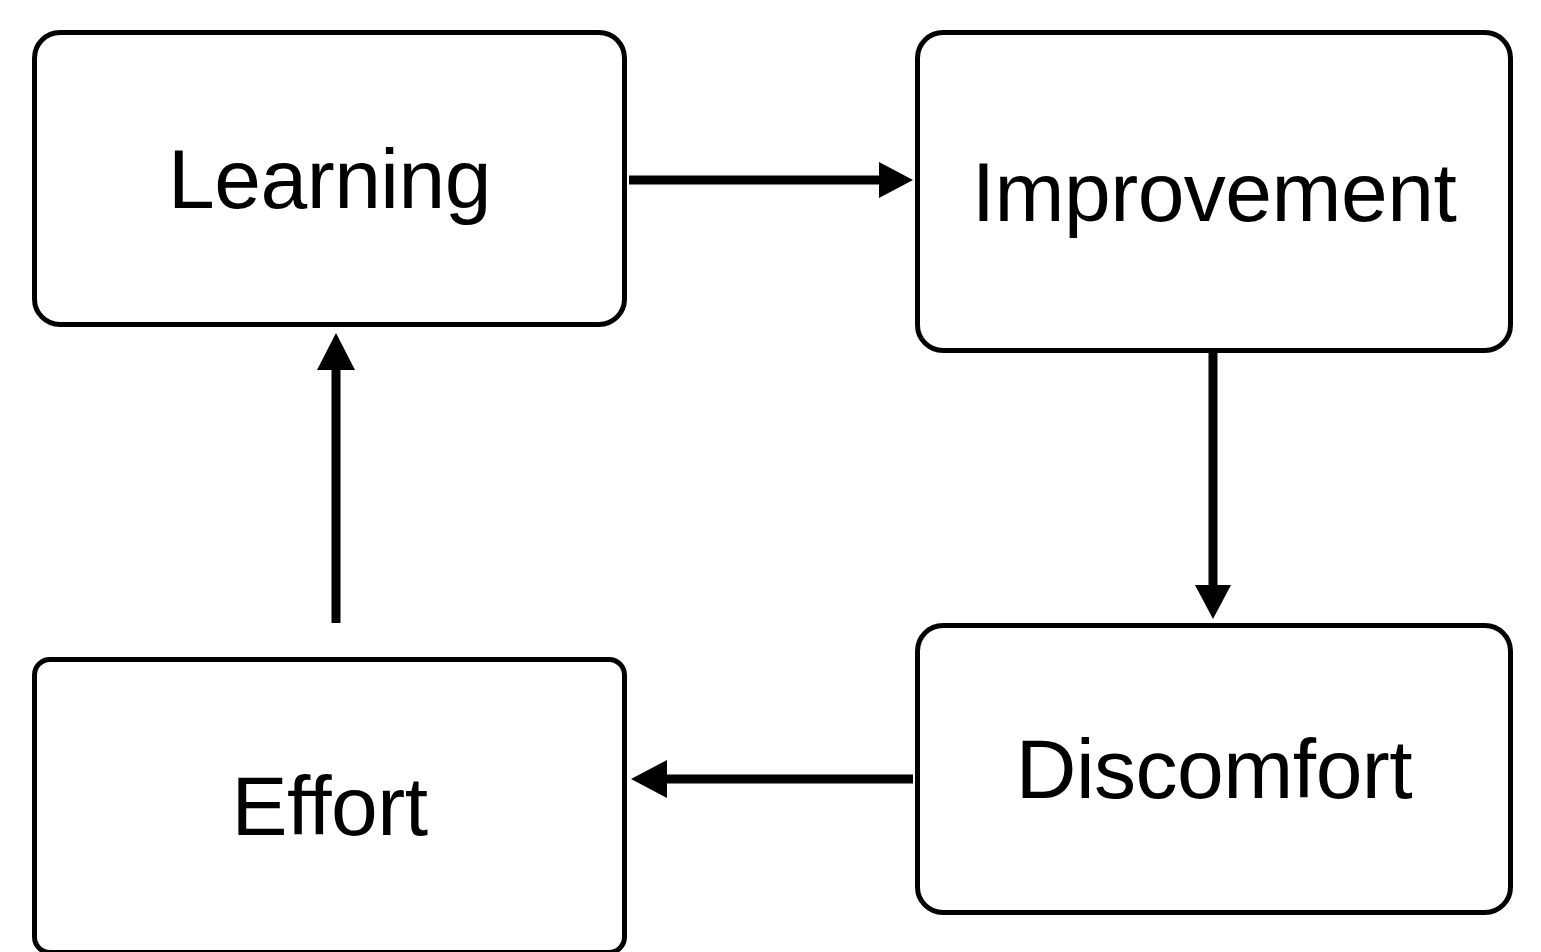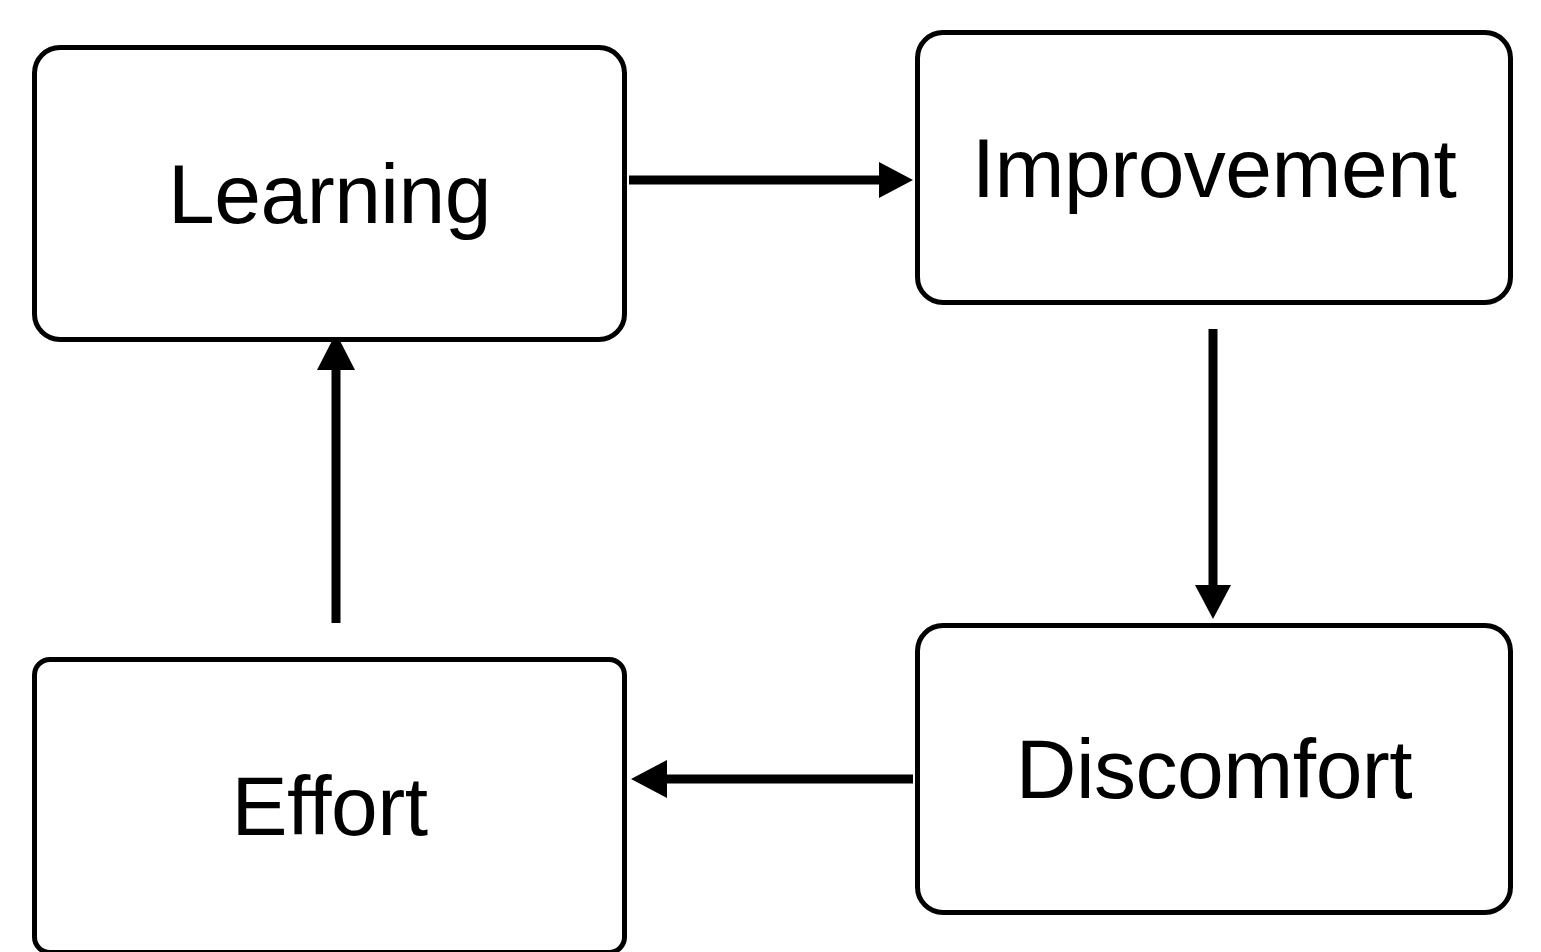--- a/index.html
+++ b/index.html
@@ -40,22 +40,22 @@
   .node-label {
     font-family: "Liberation Sans", sans-serif;
     font-weight: 400;
     font-size: 84px;
     line-height: 1;
     color: #000000;
     white-space: nowrap;
     letter-spacing: -0.5px;
   }
   
-  #node-learning    { left: 32px;  top: 30px;  width: 595px; height: 297px; margin-top: 15px; }
-  #node-improvement { left: 915px; top: 30px;  width: 598px; height: 275px; }
+  #node-learning    { left: 32px;  top: 30px;  width: 595px; height: 297px; }
+  #node-improvement { left: 915px; top: 30px;  width: 598px; height: 323px; }
   #node-effort      { left: 32px;  top: 657px; width: 595px; height: 298px; border-radius: 18px; }
   #node-discomfort  { left: 915px; top: 623px; width: 598px; height: 292px; text-align: center; }
 </style>
 </head>
 <body>
 
 <div id="diagram-canvas">
 
   <svg id="edge-layer" viewBox="0 0 1541 952" width="1541" height="952" xmlns="http://www.w3.org/2000/svg">
 

